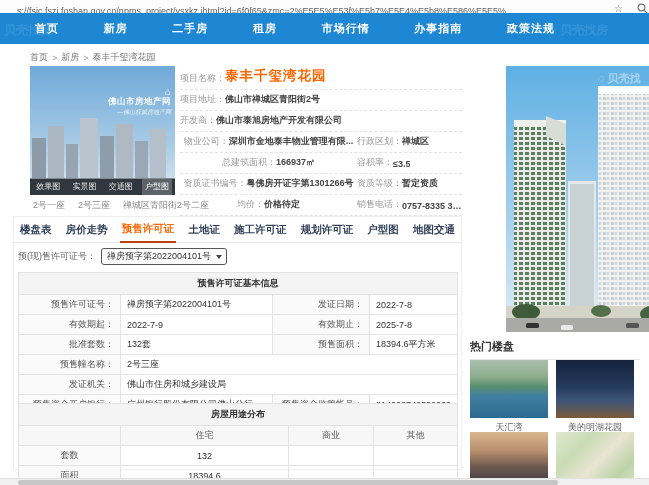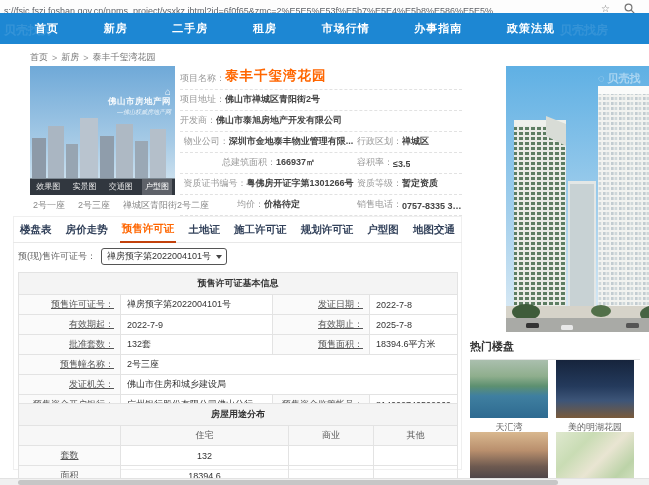--- a/index.html
+++ b/index.html
@@ -6,21 +6,21 @@
   body{
     width:649px;height:485px;position:relative;overflow:hidden;
     background:#ffffff;
     font-family:"Liberation Sans","DejaVu Sans",sans-serif;
     -webkit-font-smoothing:antialiased;
   }
   .abs{position:absolute;}
   
   .urlbar{left:0;top:0;width:649px;height:13px;background:#fdfdfd;border-bottom:1px solid #e6e6e6;
     display:flex;align-items:flex-end;overflow:hidden;}
-  .urltext{font-size:9px;color:#5f6368;white-space:nowrap;overflow:hidden;margin-left:4px;width:595px;
+  .urltext{font-size:9px;color:#5f6368;white-space:nowrap;overflow:hidden;margin-left:17px;width:595px;
     transform:translateY(3px);}
   .urlicons{display:flex;gap:14px;align-items:center;margin-left:2px;transform:translateY(1px);}
   .staricon{font-size:10px;color:#757575;line-height:10px;}
   
   .topnav{left:0;top:13px;width:649px;height:31px;background:#1d87d3;display:flex;align-items:center;}
   .topnav .navitem{color:#ffffff;font-size:11px;font-weight:600;letter-spacing:1px;cursor:pointer;}
   .navwrap{display:flex;gap:0;width:520px;margin-left:35px;justify-content:space-between;}
   .wm{position:absolute;color:#ffffff;opacity:0.10;font-size:12px;font-weight:700;pointer-events:none;}
   
   .crumb{left:30px;top:51px;font-size:9px;color:#777;display:flex;gap:4px;align-items:center;}
@@ -62,21 +62,21 @@
   .selval{font-size:9px;color:#333;}
   .chev{width:0;height:0;border-left:3.5px solid transparent;border-right:3.5px solid transparent;
     border-top:4px solid #444;}
   
   table{border-collapse:collapse;table-layout:fixed;}
   .ptable{left:18px;top:272px;width:439px;}
   .utable{left:18px;top:403px;width:439px;}
   .ptable td,.utable td{border:1px solid #e3e3e3;font-size:9px;color:#333;padding:3px 6px;
     overflow:hidden;white-space:nowrap;}
   td.ttl{background:#f4f4f4;text-align:center;font-weight:700;color:#333;padding:4px 0;}
-  td.lab{background:#fafafa;text-align:right;color:#555;text-decoration:underline;}
+  td.lab{background:#fafafa;text-align:right;color:#555;}
   .utable td{text-align:center;}
   .utable td.lab{text-align:center;color:#555;background:#fafafa;}
   .utable tr.head td{background:#f7f7f7;color:#555;}
   
   .hero{left:470px;top:66px;width:170px;height:266px;overflow:hidden;margin-left:36px;}
   .hotttl{left:470px;top:339px;width:170px;font-size:11px;color:#333;font-weight:600;
     padding-bottom:5px;border-bottom:1px solid #e5e5e5;}
   .thumb{width:78px;height:58px;cursor:pointer;}
   .t1{left:470px;top:360px;background:
       linear-gradient(180deg,#aabfae 0%,#8fae8d 28%,#5d9070 45%,#3f7fa0 62%,#2e6a90 100%);}

